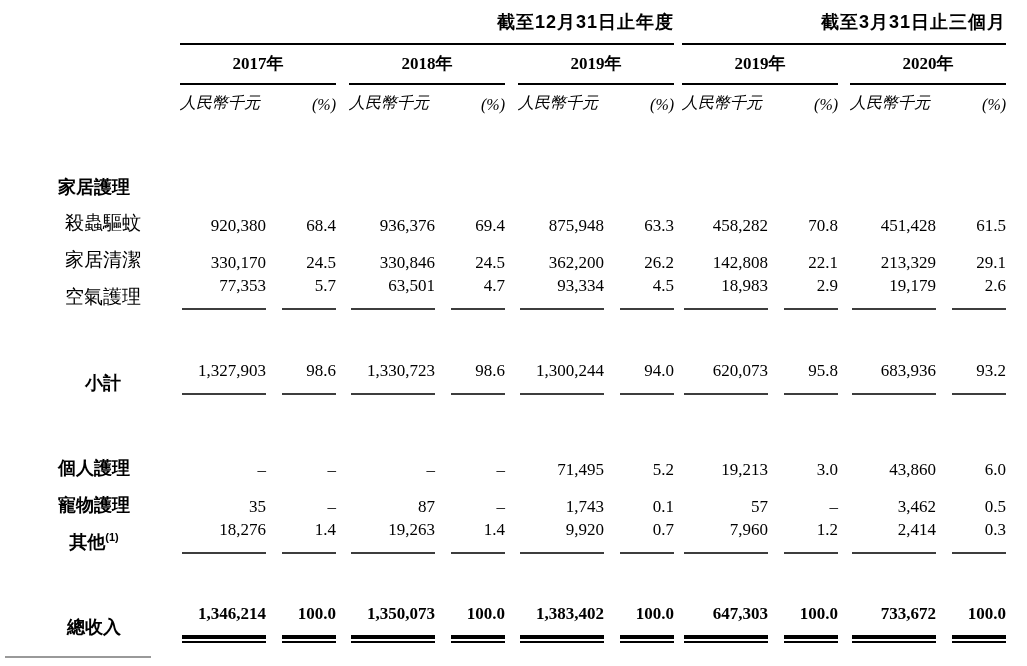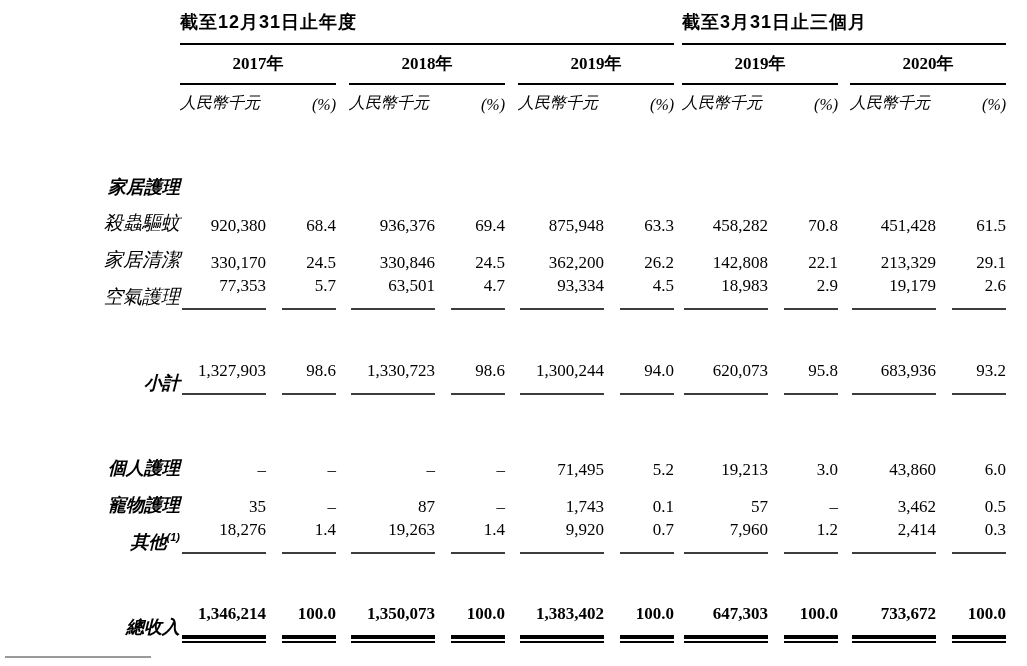--- a/index.html
+++ b/index.html
@@ -22,21 +22,21 @@
   col.c-num   { width: 86px; }
   col.c-pct   { width: 70px; }
   col.c-sp13  { width: 13px; }
   col.c-sp8   { width: 8px; }
   col.c-sp12  { width: 12px; }
 
   
   th { font-weight: bold; }
   tr.h1 th.grp {
     height: 44px; vertical-align: bottom;
-    text-align: left; font-size: 18px;
+    text-align: right; font-size: 18px;
     border-bottom: 2.5px solid #000;
     padding-bottom: 9px;
     font-family: "Liberation Sans", sans-serif;
     letter-spacing: 1px;
   }
   tr.h2 th.yr {
     height: 40px; vertical-align: bottom;
     text-align: center; font-size: 17px;
     border-bottom: 2.5px solid #000;
     padding-bottom: 8px;
@@ -44,24 +44,23 @@
   tr.h3 th.units {
     height: 32px; vertical-align: bottom;
     font-weight: normal; font-style: italic;
     font-size: 16px; padding-bottom: 2px; text-align: center;
   }
   tr.h3 .uwrap { display: flex; justify-content: space-between; align-items: flex-end; }
 
   
   td { vertical-align: bottom; }
   td.lab {
-    font-size: 19px; text-align: right;
+    font-size: 19px; text-align: center;
     white-space: nowrap;
     font-family: "Liberation Serif", serif;
-    font-style: italic;
   }
   td.lab sup { font-size: 11px; vertical-align: super; line-height: 0; }
   td.num, td.pct { text-align: right; font-size: 17px; }
   td .v { display: inline-block; text-align: right; line-height: 1.15; }
   td.num .v { min-width: 84px; }
   td.pct .v { min-width: 54px; }
 
   tr.section td, tr.item td, tr.category td, tr.subtotal td, tr.total td { height: 37px; }
   tr.section td { padding-top: 46px; height: 83px; }
   tr.spacer td { height: 48px; }

